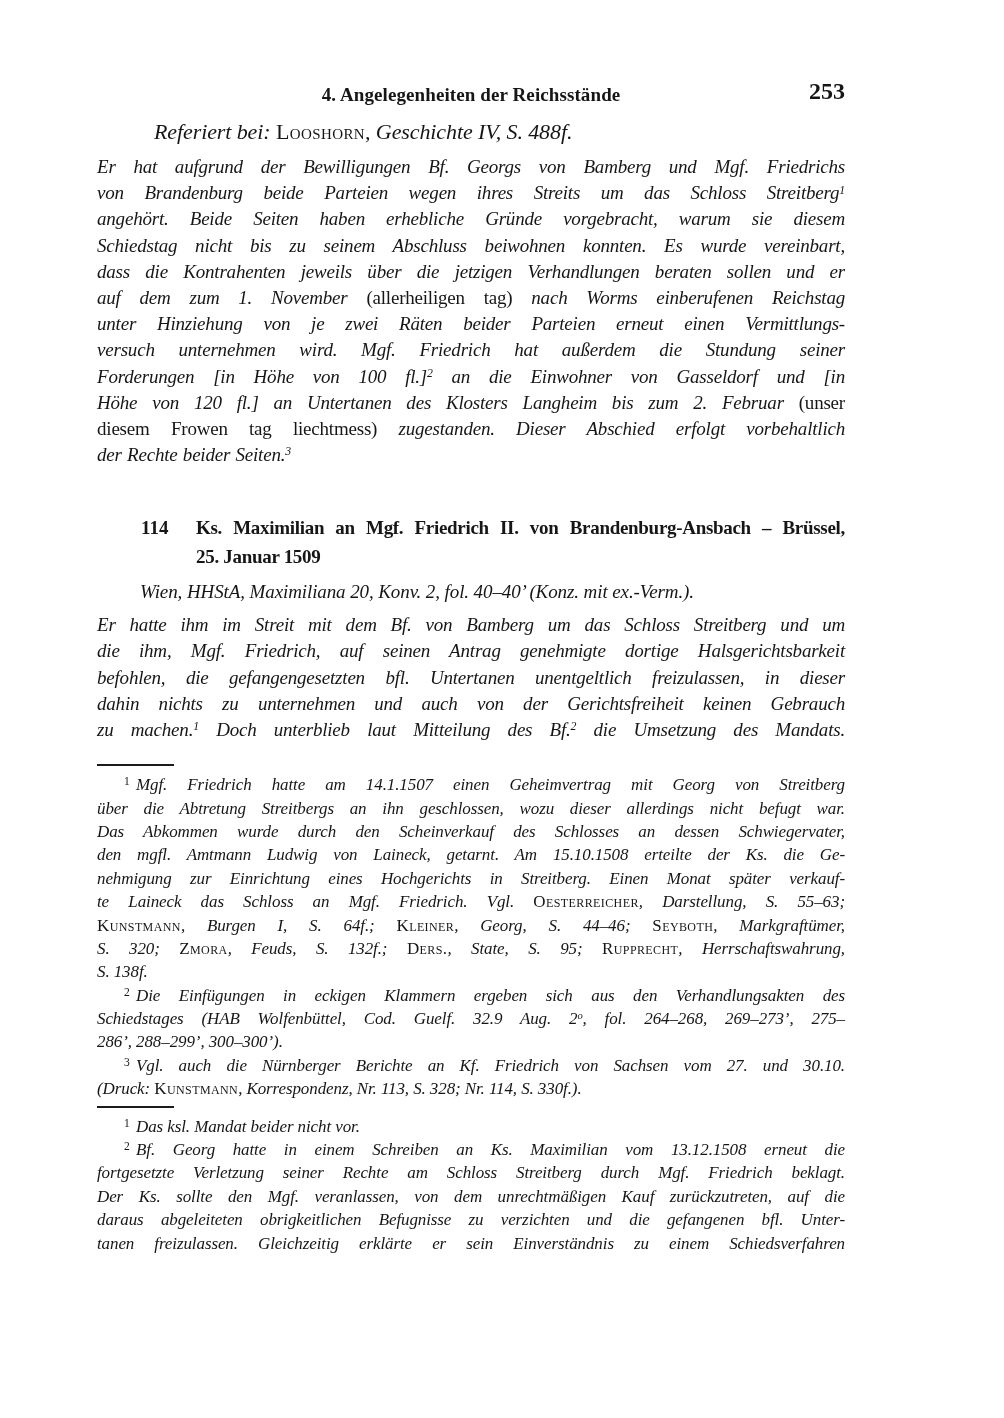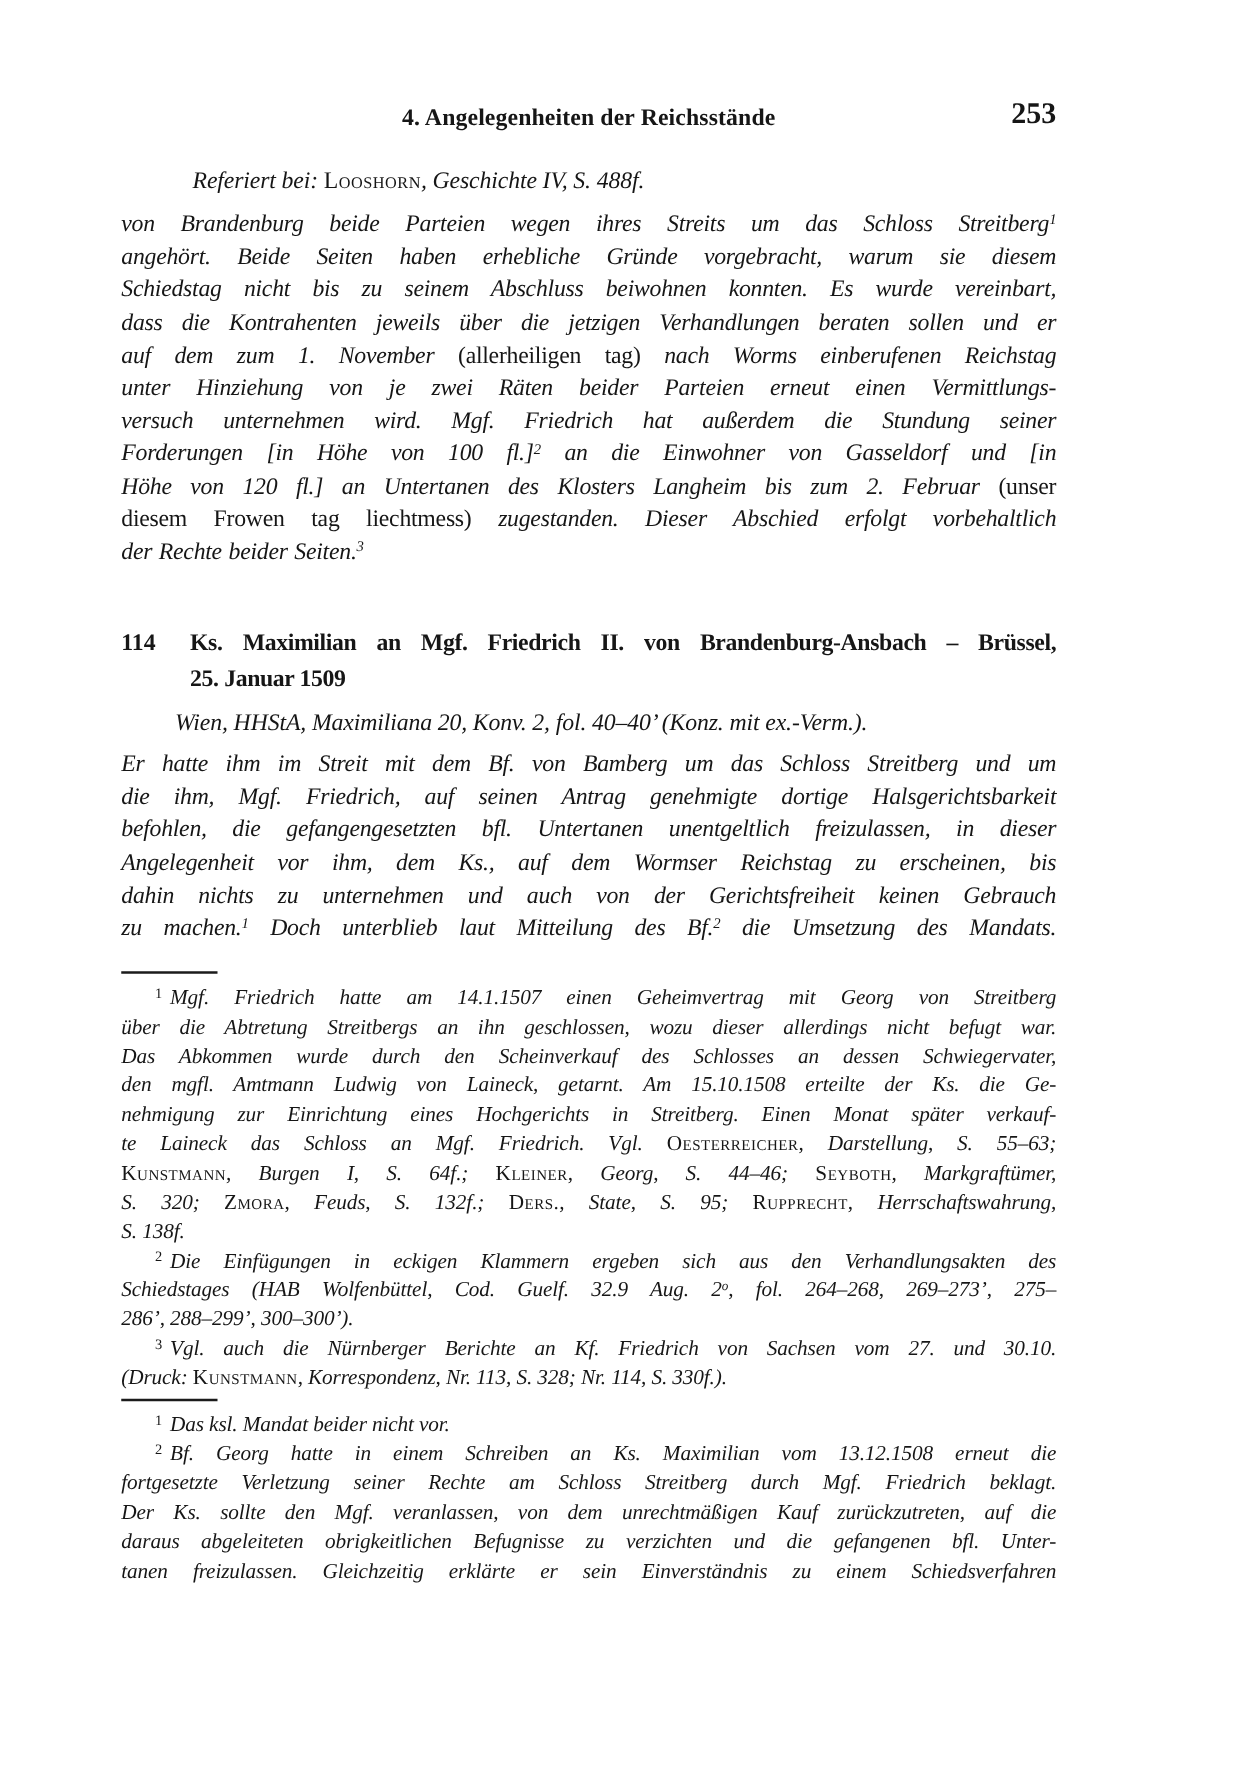--- a/index.html
+++ b/index.html
@@ -51,32 +51,32 @@
     font-size: 0.62em;
     position: relative; top: -0.48em;
   }
   .s-supn {
     font-style: normal;
     font-size: 0.68em;
     position: relative; top: -0.42em;
     margin-right: 0.55em;
   }
   
-  .refline { margin-top: 24px; font-size: 19px; letter-spacing: -0.1px; }
+  .refline { margin-top: 11px; font-size: 22px; letter-spacing: -0.1px; }
   .refline .tline { line-height: 26px; height: 26px; }
 
   .regest { font-size: 19px; letter-spacing: -0.2px; word-spacing: 0.04em; }
   .regest .tline { line-height: 26.2px; height: 26.2px; }
   .regest1 { margin-top: 9px; }
   .regest2 { margin-top: 7px; }
 
   .dochead { display: flex; margin-top: 45px; }
   .docnum {
     width: 55px; flex: 0 0 55px;
-    font-weight: bold; font-size: 19px; line-height: 29px;
+    font-weight: bold; font-size: 19px; line-height: 29px; margin-left: 44px;
   }
   .doctitle { flex: 1; font-size: 19px; letter-spacing: -0.3px; }
   .doctitle .tline { line-height: 29px; height: 29px; }
 
   .source { margin-top: 7px; font-size: 19px; letter-spacing: -0.1px; }
   .source .tline { line-height: 27px; height: 27px; }
 
   .fnblock1 { margin-top: 21px; }
   .fnblock2 { margin-top: 5px; }
   .fnrule {
@@ -95,20 +95,21 @@
   <div class="pagehead">
     <div class="title">4. Angelegenheiten der Reichsstände</div>
     <div class="pnum">253</div>
   </div>
 
   <div class="refline">
       <div class="tline ref last"><span class="s-i">Referiert bei: </span><span class="s-sc">Looshorn</span><span class="s-i">, Geschichte IV, S. 488f.</span></div>
     </div>
 
   <div class="regest regest1">
+      <div class="tline"><span class="s-i">Er hat aufgrund der Bewilligungen Bf. Georgs von Bamberg und Mgf. Friedrichs</span></div>
       <div class="tline"><span class="s-i">von Brandenburg beide Parteien wegen ihres Streits um das Schloss Streitberg</span><span class="s-sup">1</span></div>
       <div class="tline"><span class="s-i">angehört. Beide Seiten haben erhebliche Gründe vorgebracht, warum sie diesem</span></div>
       <div class="tline"><span class="s-i">Schiedstag nicht bis zu seinem Abschluss beiwohnen konnten. Es wurde vereinbart,</span></div>
       <div class="tline"><span class="s-i">dass die Kontrahenten jeweils über die jetzigen Verhandlungen beraten sollen und er</span></div>
       <div class="tline"><span class="s-i">auf dem zum 1. November </span><span class="s-r">(allerheiligen tag)</span><span class="s-i"> nach Worms einberufenen Reichstag</span></div>
       <div class="tline"><span class="s-i">unter Hinziehung von je zwei Räten beider Parteien erneut einen Vermittlungs-</span></div>
       <div class="tline"><span class="s-i">versuch unternehmen wird. Mgf. Friedrich hat außerdem die Stundung seiner</span></div>
       <div class="tline"><span class="s-i">Forderungen [in Höhe von 100 fl.]</span><span class="s-sup">2</span><span class="s-i"> an die Einwohner von Gasseldorf und [in</span></div>
       <div class="tline"><span class="s-i">Höhe von 120 fl.] an Untertanen des Klosters Langheim bis zum 2. Februar </span><span class="s-r">(unser</span></div>
       <div class="tline"><span class="s-r">diesem Frowen tag liechtmess)</span><span class="s-i"> zugestanden. Dieser Abschied erfolgt vorbehaltlich</span></div>
@@ -124,21 +125,20 @@
   </div>
 
   <div class="source">
       <div class="tline src last"><span class="s-i">Wien, HHStA, Maximiliana 20, Konv. 2, fol. 40–40’ (Konz. mit ex.-Verm.).</span></div>
     </div>
 
   <div class="regest regest2">
       <div class="tline"><span class="s-i">Er hatte ihm im Streit mit dem Bf. von Bamberg um das Schloss Streitberg und um</span></div>
       <div class="tline"><span class="s-i">die ihm, Mgf. Friedrich, auf seinen Antrag genehmigte dortige Halsgerichtsbarkeit</span></div>
       <div class="tline"><span class="s-i">befohlen, die gefangengesetzten bfl. Untertanen unentgeltlich freizulassen, in dieser</span></div>
-      <div class="tline"><span class="s-i">Angelegenheit vor ihm, dem Ks., auf dem Wormser Reichstag zu erscheinen, bis</span></div>
       <div class="tline"><span class="s-i">dahin nichts zu unternehmen und auch von der Gerichtsfreiheit keinen Gebrauch</span></div>
       <div class="tline"><span class="s-i">zu machen.</span><span class="s-sup">1</span><span class="s-i"> Doch unterblieb laut Mitteilung des Bf.</span><span class="s-sup">2</span><span class="s-i"> die Umsetzung des Mandats.</span></div>
     </div>
 
   <div class="fnblock1">
     <div class="fnrule"></div>
     <div class="fn">
         <div class="tline ind"><span class="s-supn">1</span><span class="s-i">Mgf. Friedrich hatte am 14.1.1507 einen Geheimvertrag mit Georg von Streitberg</span></div>
         <div class="tline"><span class="s-i">über die Abtretung Streitbergs an ihn geschlossen, wozu dieser allerdings nicht befugt war.</span></div>
         <div class="tline"><span class="s-i">Das Abkommen wurde durch den Scheinverkauf des Schlosses an dessen Schwiegervater,</span></div>

